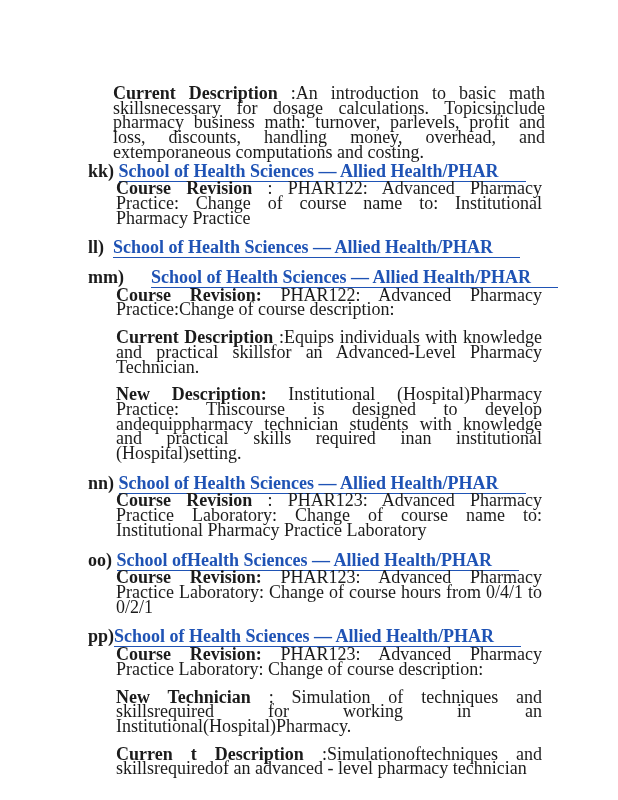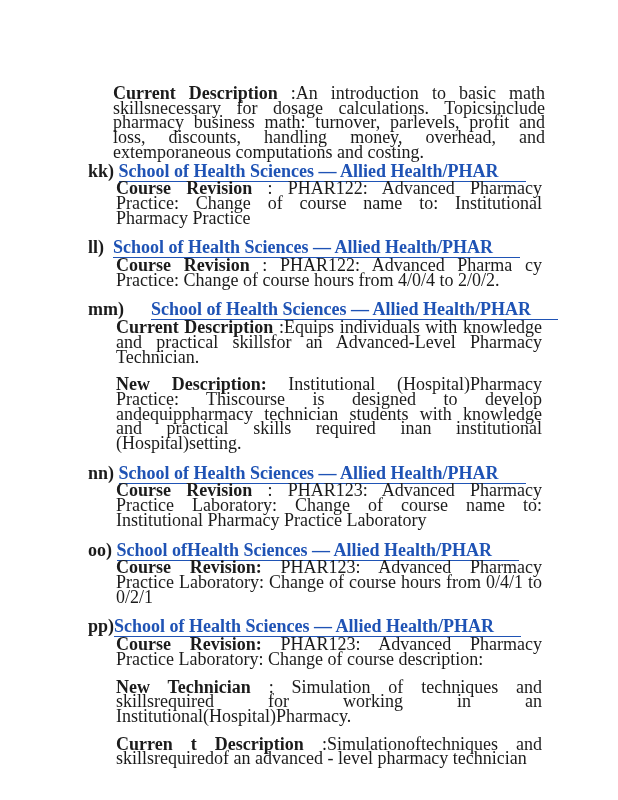--- a/index.html
+++ b/index.html
@@ -69,25 +69,25 @@
 
   <p class="intro"><b class="lbl">Current Description</b><span> :An introduction to basic math skillsnecessary for dosage calculations. Topicsinclude pharmacy business math: turnover, parlevels, profit and loss, discounts, handling money, overhead, and extemporaneous computations and costing.</span></p>
 
   <div class="item">
     <p class="hd"><span class="marker">kk)</span> <a class="doclink">School of Health Sciences — Allied Health/PHAR</a></p>
     <p class="para"><b class="lbl">Course Revision</b><span> : PHAR122: Advanced Pharmacy Practice: Change of course name to: Institutional Pharmacy Practice</span></p>
   </div>
 
   <div class="item">
     <p class="hd"><span class="marker">ll)</span><span class="gap-sm"></span><a class="doclink">School of Health Sciences — Allied Health/PHAR</a></p>
-    <p class="para"><b class="lbl">Course Revision</b><span> : PHAR122: Advanced Pharma cy Practice: Change of course hours from 4/0/4 to 2/0/2.</span></p>
   </div>
 
   <div class="item">
     <p class="hd"><span class="marker">mm)</span><span class="gap-tab"></span><a class="doclink">School of Health Sciences — Allied Health/PHAR</a></p>
+    <p class="para"><b class="lbl">Course Revision:</b><span> PHAR122: Advanced Pharmacy Practice:Change of course description:</span></p>
     <p class="para"><b class="lbl">Current Description</b><span> :Equips individuals with knowledge and practical skillsfor an Advanced-Level Pharmacy Technician.</span></p>
     <p class="para"><b class="lbl">New Description:</b><span> Institutional (Hospital)Pharmacy Practice: Thiscourse is designed to develop andequippharmacy technician students with knowledge and practical skills required inan institutional (Hospital)setting.</span></p>
   </div>
 
   <div class="item">
     <p class="hd"><span class="marker">nn)</span> <a class="doclink">School of Health Sciences — Allied Health/PHAR</a></p>
     <p class="para"><b class="lbl">Course Revision</b><span> : PHAR123: Advanced Pharmacy Practice Laboratory: Change of course name to: Institutional Pharmacy Practice Laboratory</span></p>
   </div>
 
   <div class="item">

